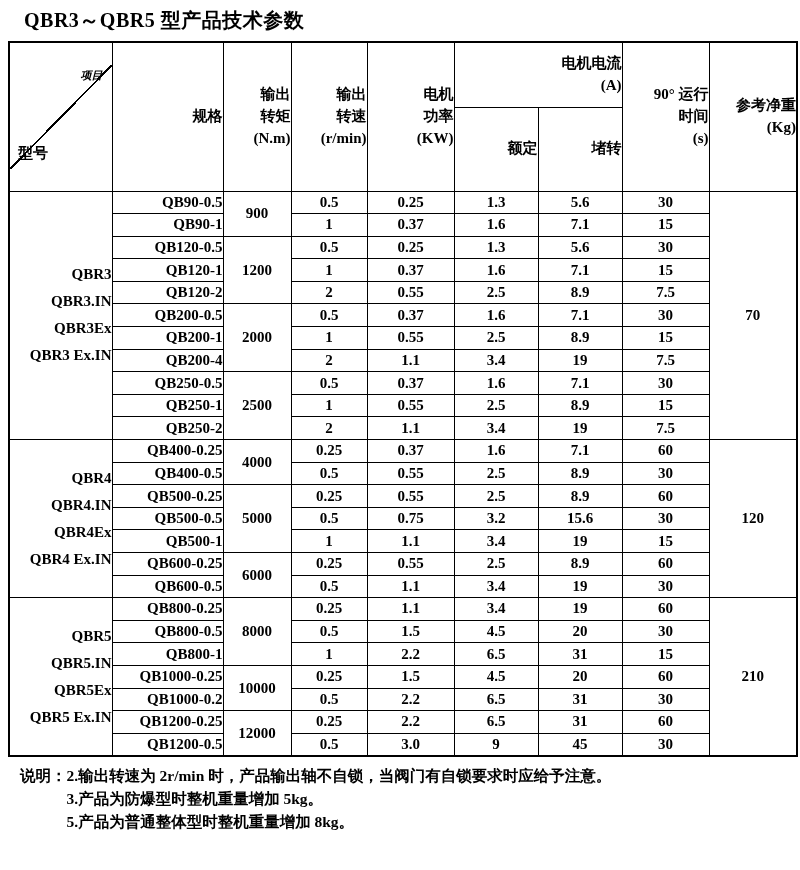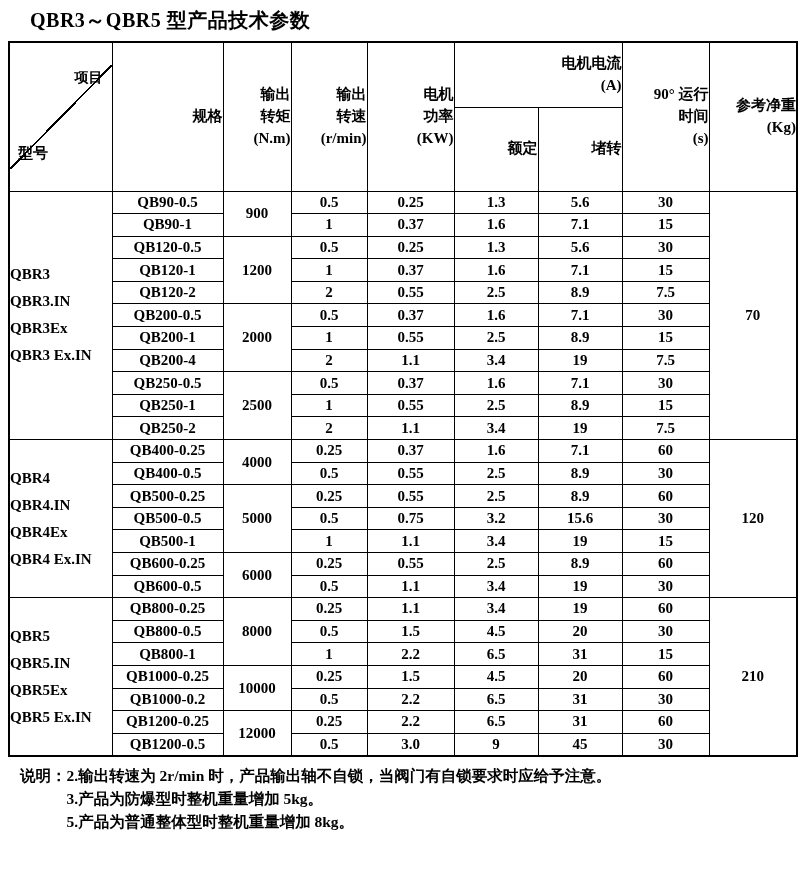--- a/index.html
+++ b/index.html
@@ -2,57 +2,57 @@
 <html><head>
 <meta charset="utf-8">
 <style>
   html,body{margin:0;padding:0;}
   body{
     width:800px;height:870px;background:#ffffff;color:#000;
     font-family:"Liberation Serif","DejaVu Serif",serif;
     font-weight:bold;overflow:hidden;
   }
   .page-title{
-    font-size:20px;font-weight:bold;margin:7px 0 7px 30px;
+    font-size:20px;font-weight:bold;margin:7px 0 7px 24px;
     letter-spacing:0.5px;
   }
   table.spec{
     border-collapse:collapse;table-layout:fixed;
     margin-left:8px;width:788px;
     border:2.5px solid #000;
   }
   table.spec th, table.spec td{
     border:1.5px solid #000;
     font-size:15px;font-weight:bold;color:#000;
     padding:0;overflow:hidden;
   }
   table.spec th{
     white-space:pre-line;text-align:right;vertical-align:middle;
     line-height:1.45;font-weight:bold;
   }
   thead tr.h1{height:45px;}
   thead tr.h2{height:57px;}
   tbody tr{height:22.6px;}
   td.num{text-align:center;vertical-align:middle;}
-  td.spec-cell{text-align:center;padding-left:10px;vertical-align:middle;}
+  td.spec-cell{text-align:right;padding-left:10px;vertical-align:middle;}
   td.model{
-    text-align:left;padding-left:10px;vertical-align:middle;
+    text-align:right;padding-left:10px;vertical-align:middle;
     white-space:pre-line;line-height:27px;
   }
   
   th.corner{padding:0;}
   .corner-box{
     position:relative;width:100%;height:104px;
     background:linear-gradient(to bottom right,
       transparent calc(50% - 0.9px),
       #000 calc(50% - 0.9px),
       #000 calc(50% + 0.9px),
       transparent calc(50% + 0.9px));
   }
-  .corner-top{position:absolute;top:3px;right:9px;font-size:14px;}
+  .corner-top{position:absolute;top:3px;right:9px;font-size:11px;font-style:italic;}
   .corner-bottom{position:absolute;bottom:4px;left:8px;font-size:15px;}
   
   .notes{
     display:flex;align-items:flex-start;
     margin:7px 0 0 20px;font-size:15.5px;line-height:23px;
   }
   .notes-label{flex:none;}
   .note-items{flex:1;}
   .note-item{white-space:nowrap;}
 </style>

